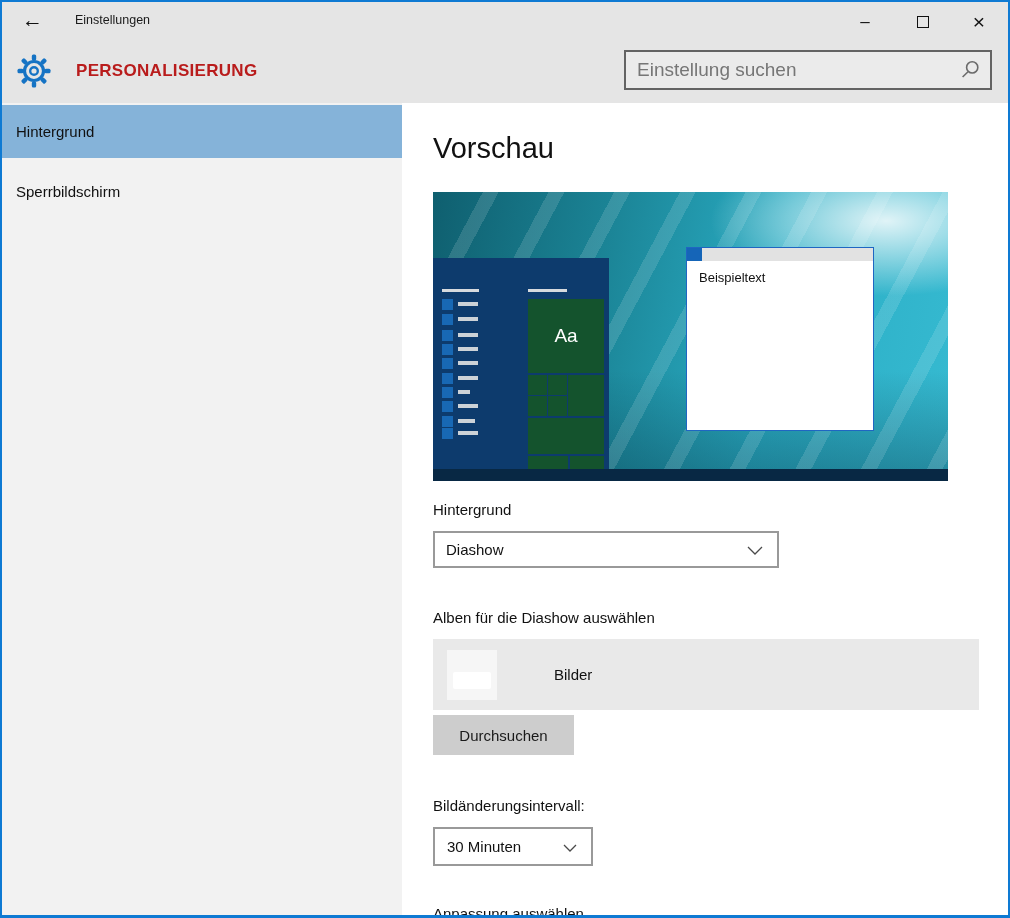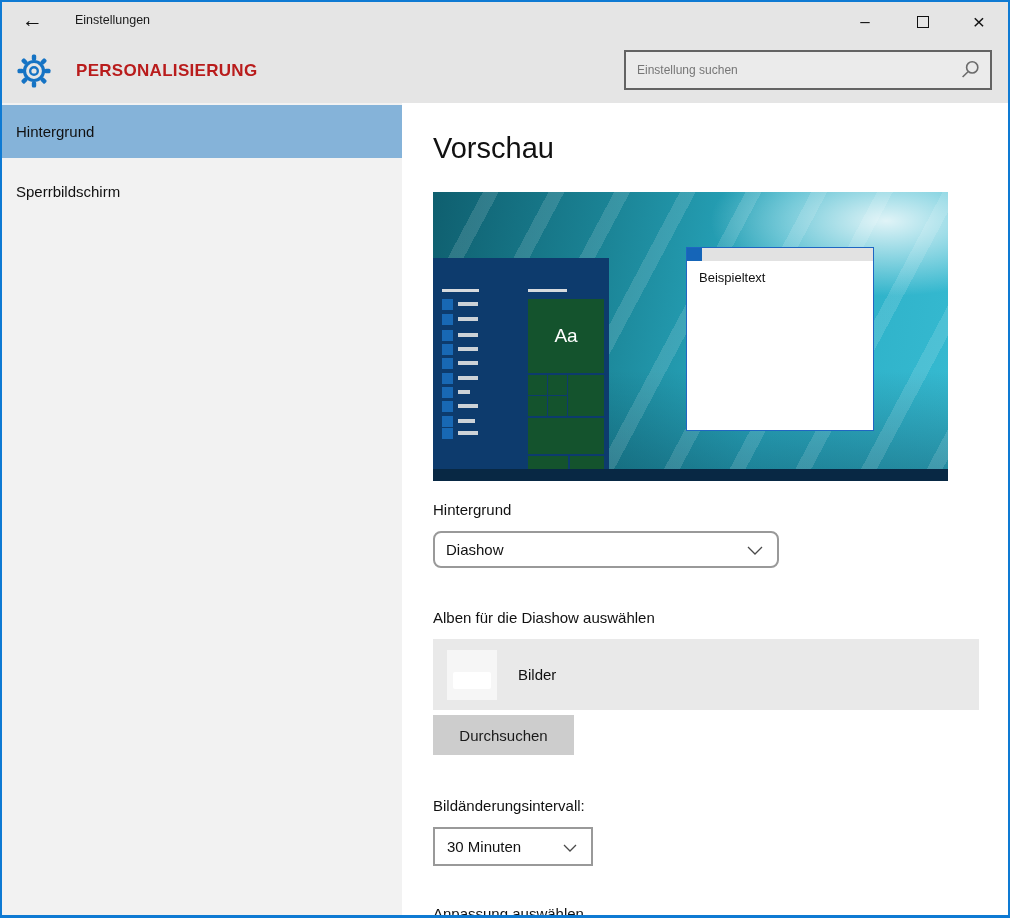--- a/index.html
+++ b/index.html
@@ -16,21 +16,21 @@
              align-items:center; justify-content:center; color:#111; }
   .btn-min { right:128px; font-size:17px; }
   .btn-max { right:70px; }
   .btn-max .box { width:12px; height:12px; border:1.4px solid #111; display:block; }
   .btn-close { right:14px; font-size:21px; }
   .gear { position:absolute; left:15px; top:52px; }
   .page-title { position:absolute; left:74px; top:59px; font-size:17px; font-weight:bold;
                 color:#b91c1c; letter-spacing:.3px; }
   .search { position:absolute; right:16px; top:48px; width:368px; height:40px;
             border:2px solid #636363; background:#ebebeb; display:flex; align-items:center; }
-  .search input { flex:1; border:none; outline:none; background:transparent; font-size:12px;
+  .search input { flex:1; border:none; outline:none; background:transparent; font-size:19px;
                   color:#444; padding:0 6px 0 11px; font-family:inherit; }
   .search input::placeholder { color:#767676; opacity:1; }
   .search .mag { margin-right:10px; display:flex; }
 
   
   .body-row { position:absolute; left:0; top:101px; right:0; bottom:0; display:flex; }
   .sidebar { width:400px; background:#f2f2f2; padding-top:2px; }
   .side-item { height:53px; margin-bottom:7px; display:flex; align-items:center;
                padding-left:14px; font-size:15px; color:#111; cursor:pointer; }
   .side-item.selected { background:#85b3d9; }
@@ -57,24 +57,24 @@
   .sample-win { position:absolute; left:253px; top:55px; width:188px; height:184px;
                 background:#fff; border:1px solid #1f66c2; }
   .sample-title { height:13px; background:#e2e2e2; display:flex; }
   .sample-accent { width:15px; height:13px; background:#1565b8; }
   .sample-text { margin:9px 0 0 12px; font-size:13px; color:#111; }
 
   
   .field-label { margin-top:20px; font-size:15px; color:#111; }
   .dropdown { margin-top:13px; height:37px; border:2px solid #999; background:#fff;
               display:flex; align-items:center; font-size:15px; color:#111; cursor:pointer; }
-  .dd-bg { width:346px; justify-content:space-between; padding:0 14px 0 11px;border-radius:8px; }
+  .dd-bg { width:346px; justify-content:space-between; padding:0 14px 0 11px; }
   .albums-label { margin-top:41px; font-size:15px; color:#111; }
   .album-row { margin-top:13px; width:546px; height:71px; background:#e9e9e9;
-               display:flex; align-items:center; cursor:pointer; }
+               display:flex; align-items:center; cursor:pointer;gap:36px; }
   .album-thumb { position:relative; width:50px; height:50px; margin-left:14px; background:#f6f6f6; }
   .album-thumb .photo { position:absolute; left:6px; top:22px; width:38px; height:17px;
                         background:#fff; border-radius:2px; }
   .album-name { margin-left:21px; font-size:15px; color:#111; }
   .browse-btn { margin-top:5px; width:141px; height:40px; background:#cdcdcd; border:none;
                 font-size:15px; color:#1a1a1a; font-family:inherit; cursor:pointer; }
   .interval-label { margin-top:42px; font-size:15px; color:#111; }
   .dd-interval { width:160px; height:39px; justify-content:space-between; padding:0 14px 0 12px; }
   .fit-label { margin-top:39px; font-size:15px; color:#111; }
 </style>

